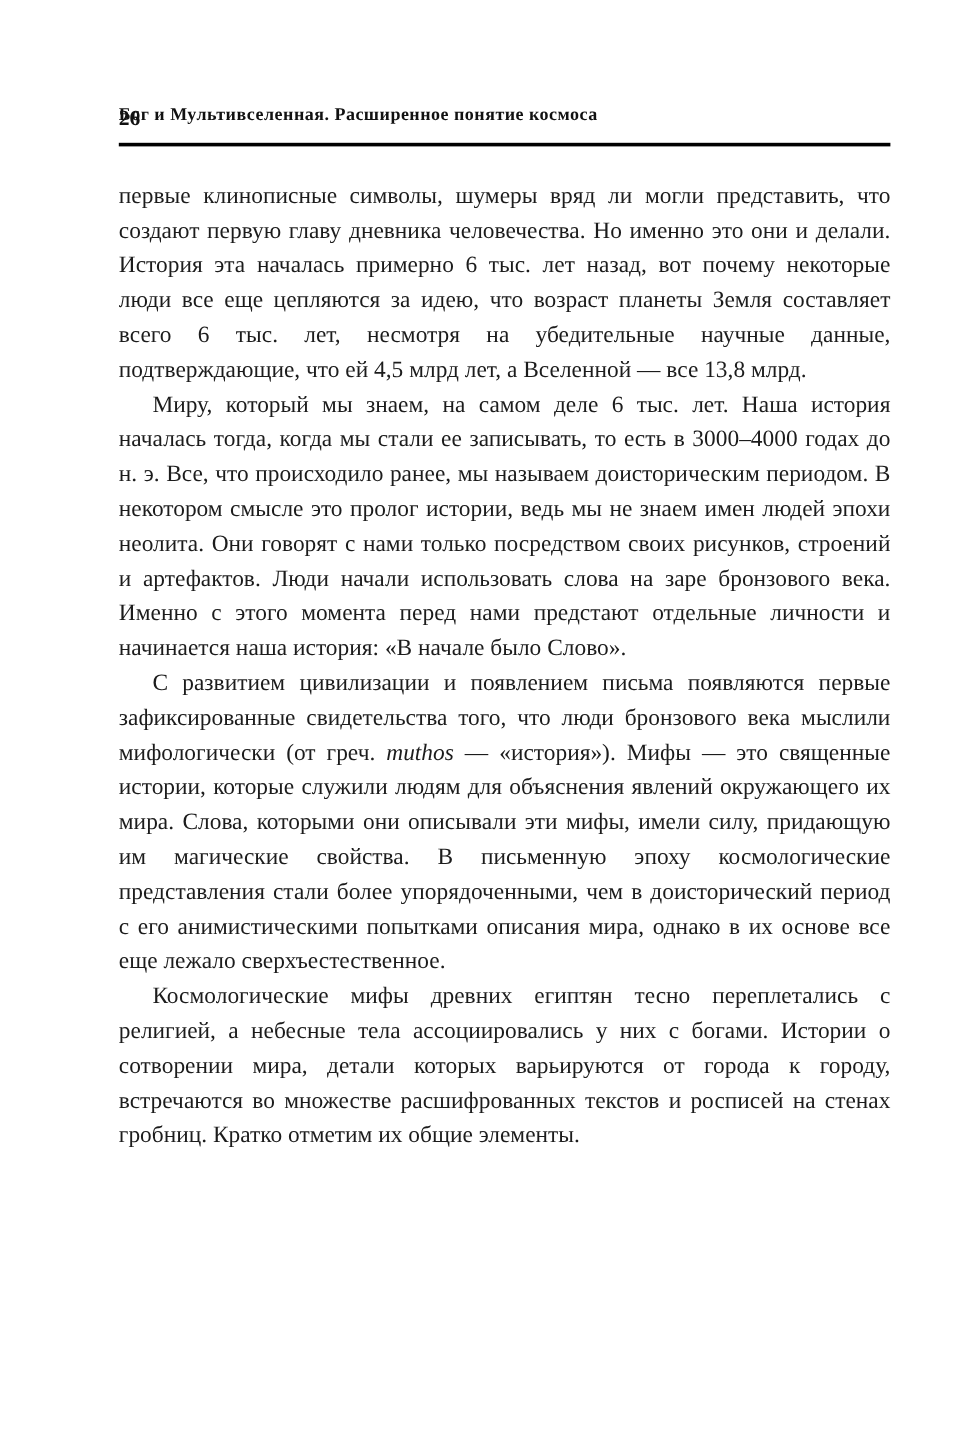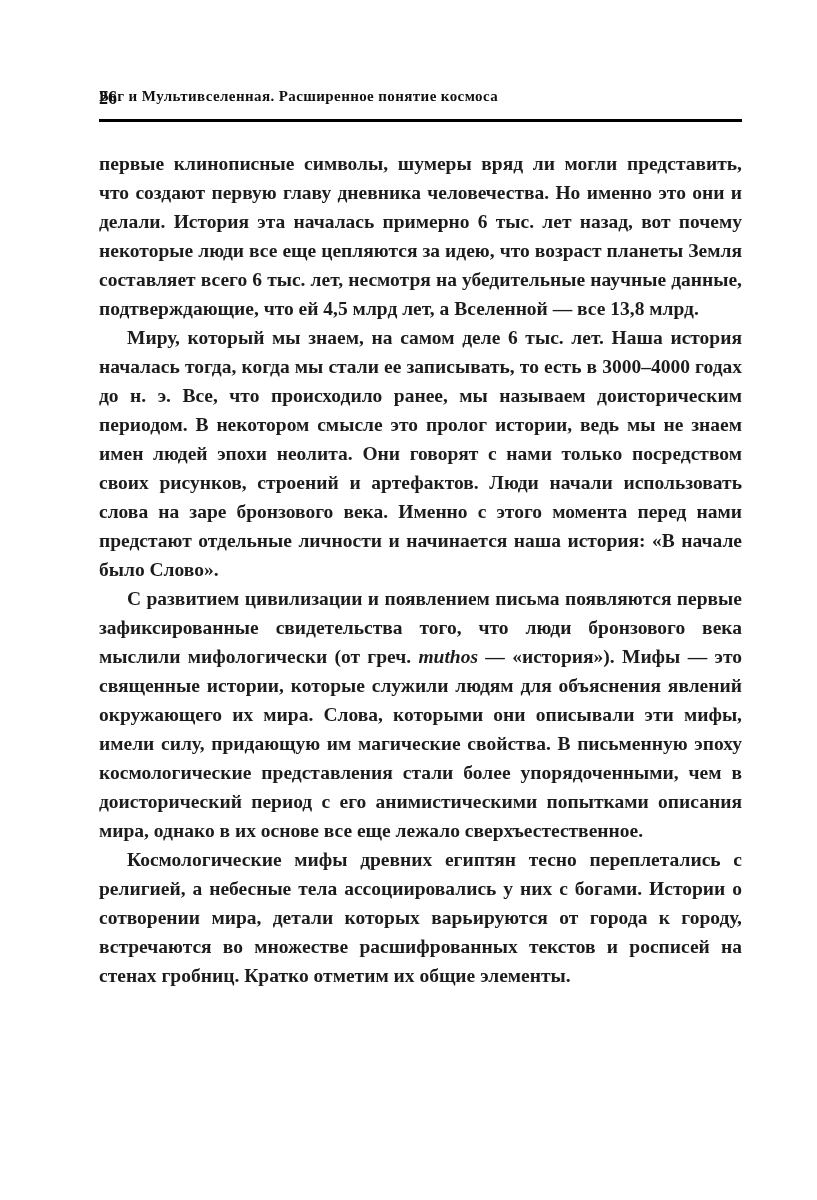--- a/index.html
+++ b/index.html
@@ -42,21 +42,20 @@
     white-space: nowrap;
   }
   .page-body {
     margin-top: 27px;
     font-size: 19.5px;
     line-height: 29px;
     text-align: justify;
   }
   .para {
     margin: 0;
-    font-weight: bold;
   }
   .para.indent {
     text-indent: 28px;
   }
   .italic {
     font-style: italic;
   }
 </style>
 </head>
 <body>

